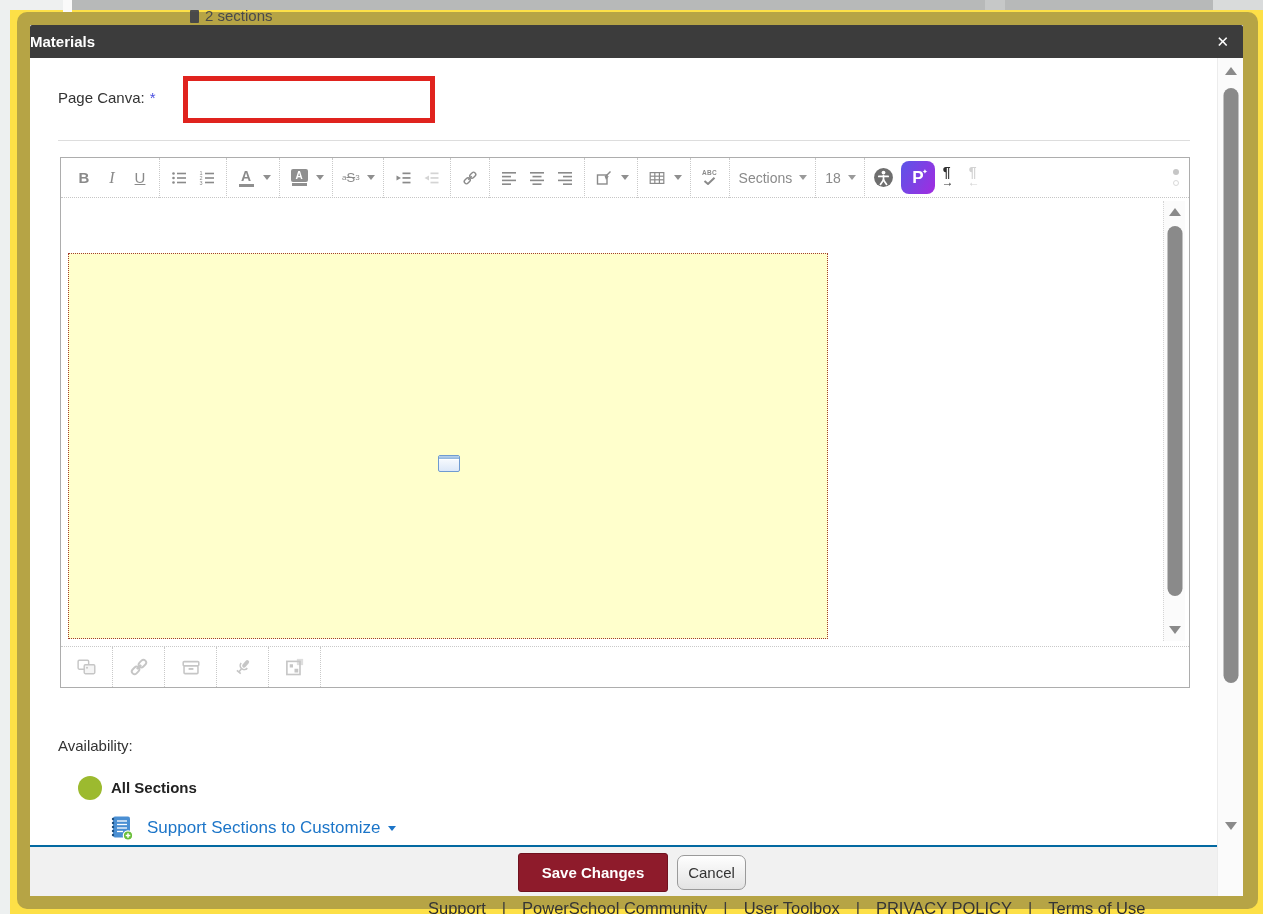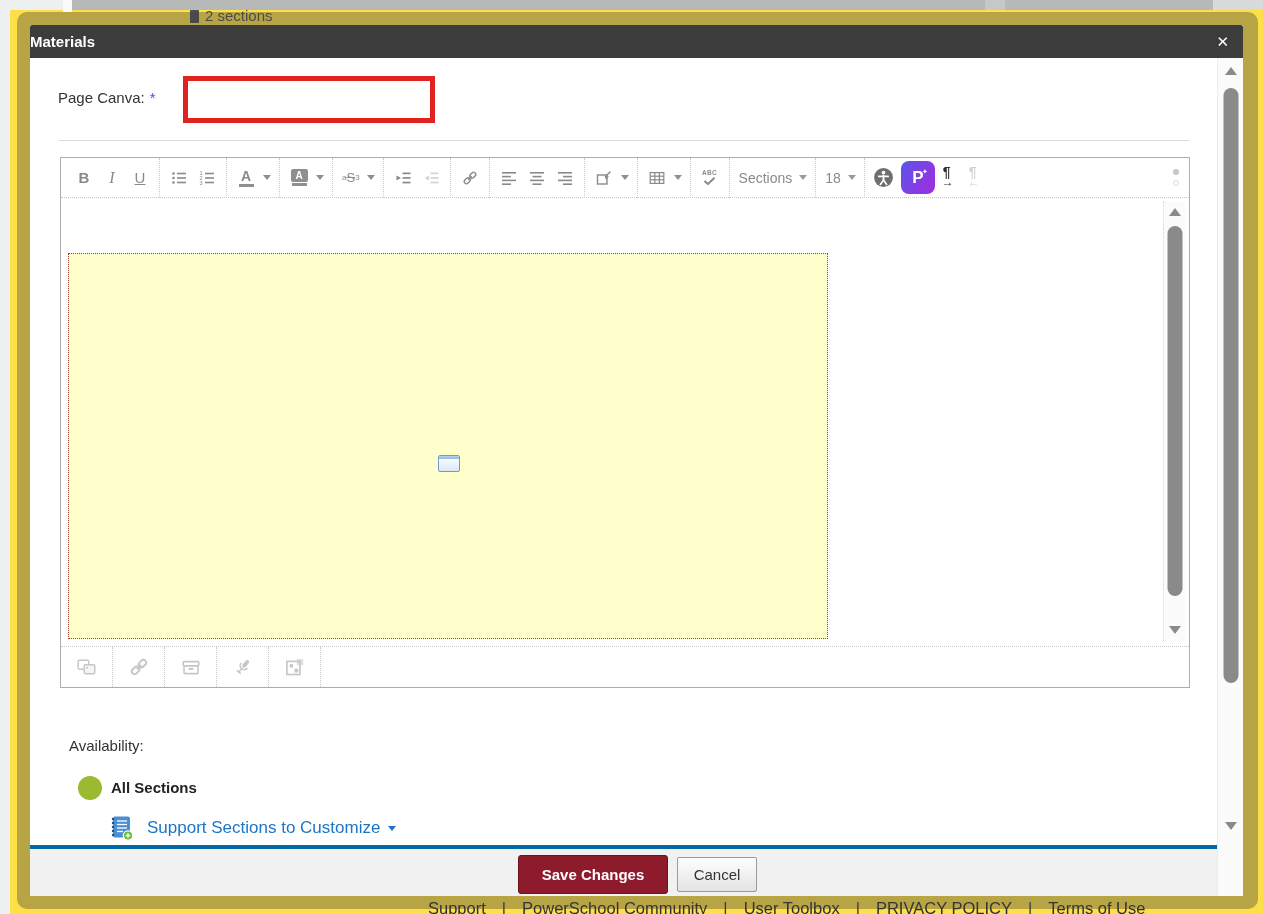--- a/index.html
+++ b/index.html
@@ -89,34 +89,34 @@
   .sb .up{border-left:6px solid transparent;border-right:6px solid transparent;border-bottom:8px solid #8a8a8a;}
   .sb .dn{border-left:6px solid transparent;border-right:6px solid transparent;border-top:8px solid #8a8a8a;}
   .sb .thumb{position:absolute;left:50%;transform:translateX(-50%);width:15px;background:#8a8a8a;border-radius:8px;}
   .e-scroll{right:4px;top:3px;width:22px;height:440px;border-left:1px dotted #d5d5d5;}
   .m-scroll{right:0;top:33px;width:26px;height:838px;border-left:1px solid #ececec;}
 
   .e-bottom{position:absolute;left:0;top:488px;right:0;bottom:0;display:flex;border-top:1px dotted #c9c9c9;}
   .eb-cell{width:52px;height:100%;border-right:1px dotted #c9c9c9;display:flex;align-items:center;justify-content:center;cursor:pointer;}
 
   
-  .avail-label{position:absolute;left:39px;top:712px;font-size:15px;color:#333;}
+  .avail-label{position:absolute;left:28px;top:712px;font-size:15px;color:#333;}
   .green-dot{position:absolute;left:48px;top:751px;width:24px;height:24px;border-radius:50%;background:var(--section_green);}
   .all-sections{position:absolute;left:81px;top:754px;font-size:15px;font-weight:bold;color:#222;text-align:center;}
   .notebook{position:absolute;left:77px;top:789px;}
   .customize{position:absolute;left:117px;top:793px;font-size:17px;color:var(--link_blue);cursor:pointer;display:flex;align-items:center;}
   .customize .caret{border-top-color:var(--link_blue);margin-left:8px;}
 
   
-  .m-footer{position:absolute;left:0;top:820px;right:0;bottom:0;background:#f1f1f1;border-top:4px solid #0369a1;}
+  .m-footer{position:absolute;left:0;top:820px;right:0;bottom:0;background:#f1f1f1;border-top:2px solid #0369a1;}
   .btn-save{position:absolute;left:488px;top:6px;width:150px;height:39px;background:var(--save_red);
             border:1px solid #70121f;border-radius:3px;color:#fff;font-weight:bold;font-size:15px;
             font-family:inherit;cursor:pointer;}
-  .btn-cancel{position:absolute;left:647px;top:8px;width:80px;height:35px;
-              background:linear-gradient(#fefefe,#e3e3e3);border:1px solid #9a9a9a;border-radius:2px;
+  .btn-cancel{position:absolute;left:647px;top:8px;width:69px;height:35px;
+              background:linear-gradient(#fefefe,#e3e3e3);border:1px solid #9a9a9a;border-radius:7px;
               color:#333;font-size:15px;font-family:inherit;cursor:pointer;}
 
   svg{display:block;}
 </style>
 </head>
 <body>
 
 <div id="stage">
 
   <div class="top-band"></div>

